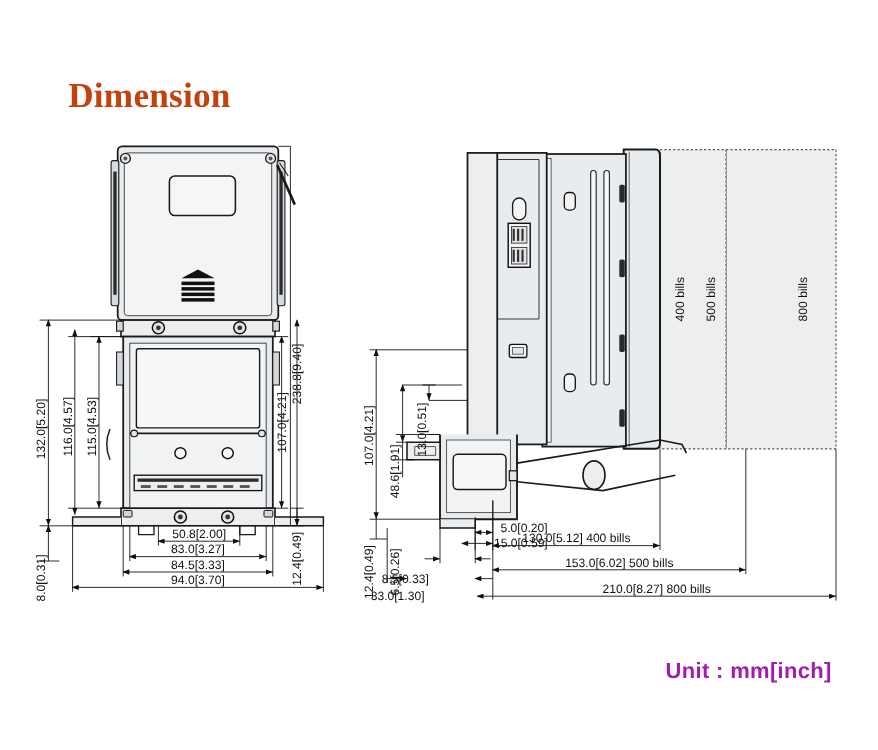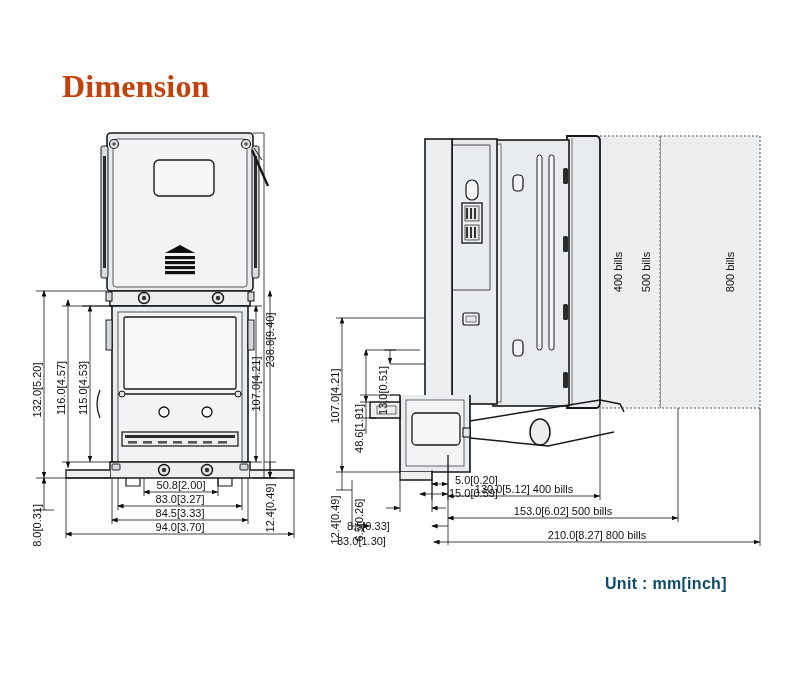--- a/index.html
+++ b/index.html
@@ -3,22 +3,22 @@
 <meta charset="utf-8">
 <style>
   html,body{margin:0;padding:0;background:#ffffff;}
   body{width:798px;height:682px;position:relative;overflow:hidden;
        font-family:"Liberation Sans", sans-serif;color:#000;}
   #page{position:absolute;left:0;top:0;width:798px;height:682px;}
 
   #title{position:absolute;left:62px;top:44px;font-family:"Liberation Serif",serif;
          font-weight:bold;font-size:32px;letter-spacing:.2px;color:#c2410c;margin-top:24px;}
 
-  #unit{position:absolute;left:605px;top:575px;font-weight:bold;font-size:16px;
-        letter-spacing:.3px;color:#0c4a6e;}
+  #unit{position:absolute;left:605px;top:599px;font-weight:bold;font-size:20px;
+        letter-spacing:.3px;color:#a21caf;}
 
   svg{position:absolute;left:0;top:0;}
   .dimtext{font-family:"Liberation Sans",sans-serif;font-size:11px;fill:#111;}
   .billtext{font-family:"Liberation Sans",sans-serif;font-size:11px;fill:#111;}
 </style>
 </head>
 <body>
 
 <div id="page">
 

